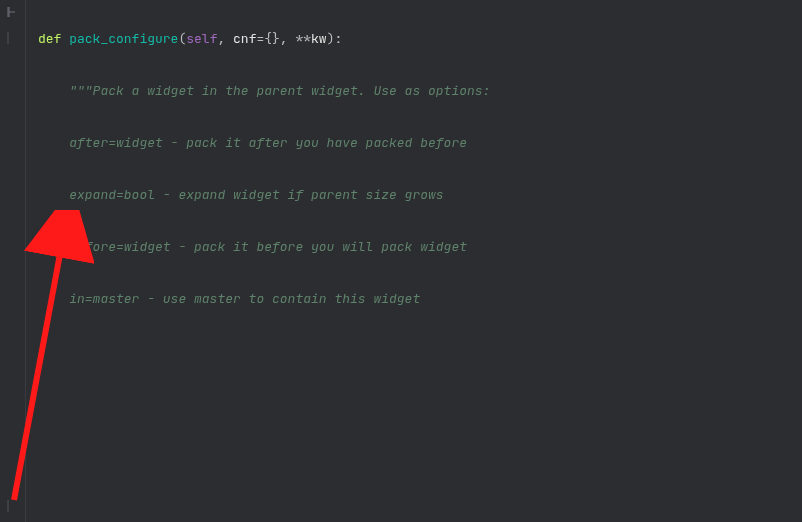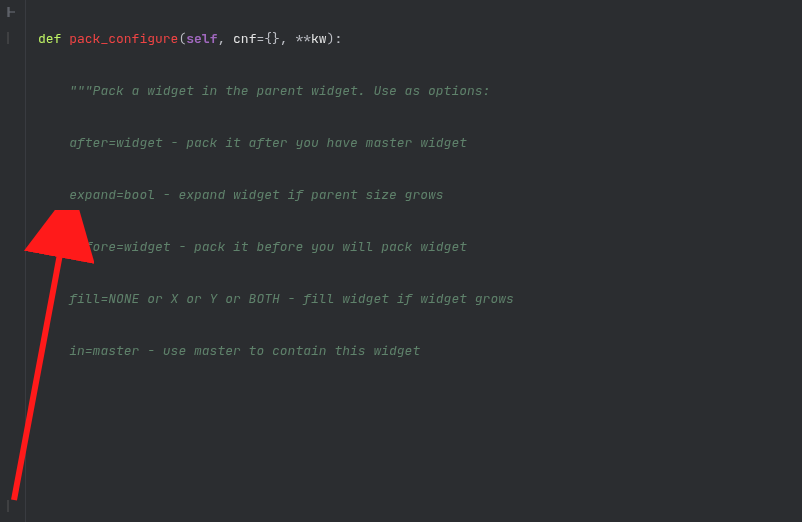--- a/index.html
+++ b/index.html
@@ -40,22 +40,22 @@
   }
   .gutter-mark svg { width: 12px; height: 12px; }
   .code {
     padding-left: 12px;
     white-space: pre;
     font-style: normal;
     position: relative;
   }
   .line { height: 26px; }
   .kw   { color: #bef264; }
-  .fn   { color: #ef4444; }
-  .self { color: #a068be; font-weight: bold; }
+  .fn   { color: #14b8a6; }
+  .self { color: #a068be; }
   .param{ color: #e5e5e5; }
   .punct{ color: #bcbec4; }
   .op   { color: #bcbec4; }
   .doc  { color: #5f826b; font-style: italic; }
 
   .arrow {
     position: absolute;
     left: 4px;
     top: 210px;
     pointer-events: none;
@@ -85,24 +85,23 @@
     <div class="gutter-mark" style="top:500px">
       <svg viewBox="0 0 12 12">
           <line x1="2" y1="0" x2="2" y2="12" stroke="#555" stroke-width="1"></line>
         </svg>
     </div>
   </div>
 
   <div class="code">
 <div class="line"><span class="kw">def</span> <span class="fn">pack_configure</span><span class="punct">(</span><span class="self">self</span><span class="punct">, </span><span class="param">cnf</span><span class="op">={}</span><span class="punct">, **</span><span class="param">kw</span><span class="punct">):</span></div>
 <div class="line">    <span class="doc">"""Pack a widget in the parent widget. Use as options:</span></div>
-<div class="line">    <span class="doc">after=widget - pack it after you have master widget</span></div>
+<div class="line">    <span class="doc">after=widget - pack it after you have packed before</span></div>
 <div class="line">    <span class="doc">expand=bool - expand widget if parent size grows</span></div>
 <div class="line">    <span class="doc">before=widget - pack it before you will pack widget</span></div>
-<div class="line">    <span class="doc">fill=NONE or X or Y or BOTH - fill widget if widget grows</span></div>
 <div class="line">    <span class="doc">in=master - use master to contain this widget</span></div>
 
 
 
 
 
 
 
 
 

